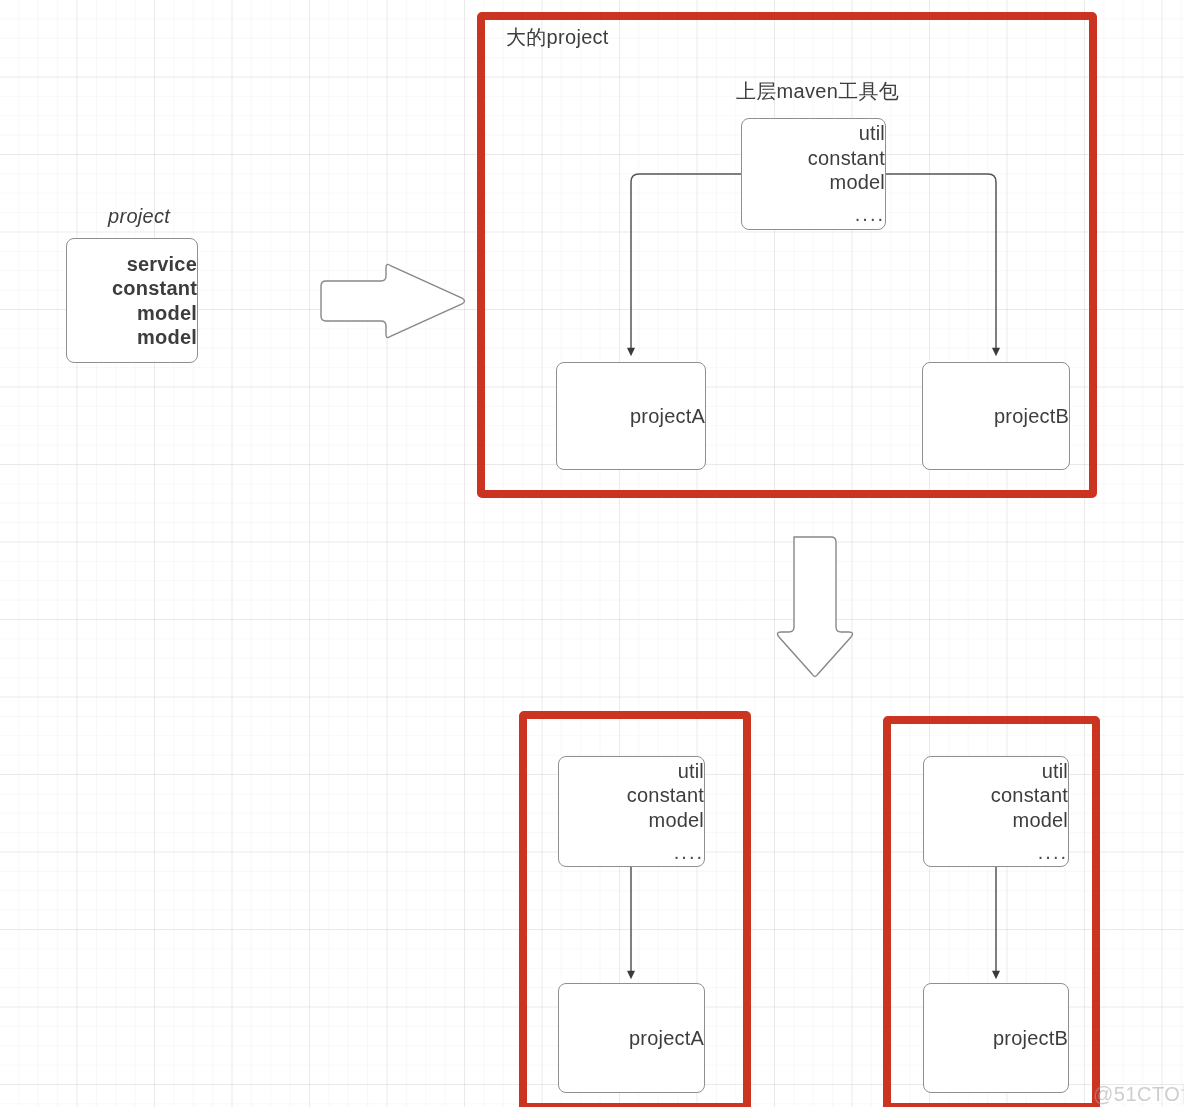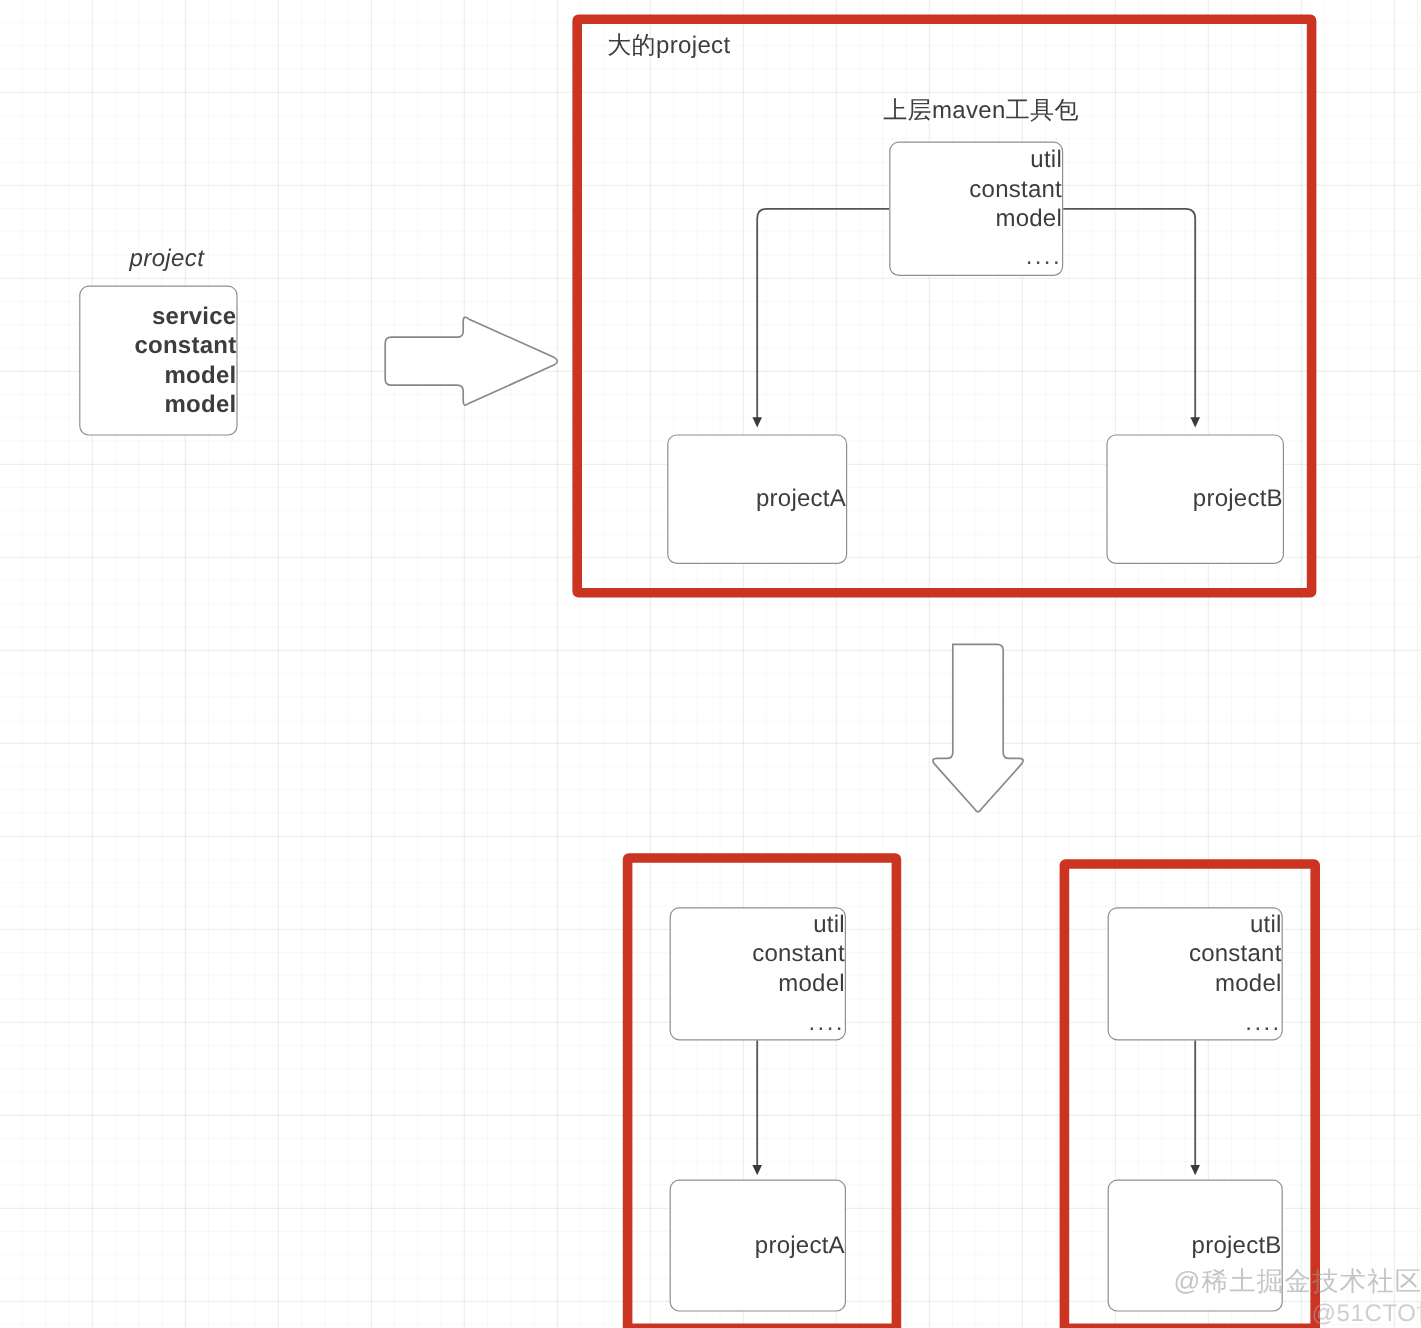--- a/index.html
+++ b/index.html
@@ -199,17 +199,16 @@
     <span class="ln">util</span>
     <span class="ln">constant</span>
     <span class="ln">model</span>
     <span class="dots">....</span>
   </div>
 
   <div class="node" style="left:923px; top:983px; width:146px; height:110px;">
     <span class="ln">projectB</span>
   </div>
 
-  <div class="watermark wm-juejin" style="left:978px; top:1053px;">@稀土掘金技术社区</div>
 
   <div class="watermark wm-cto" style="left:1093px; top:1081px;">@51CTO博客</div>
 
 </div>
 
 </body></html>

